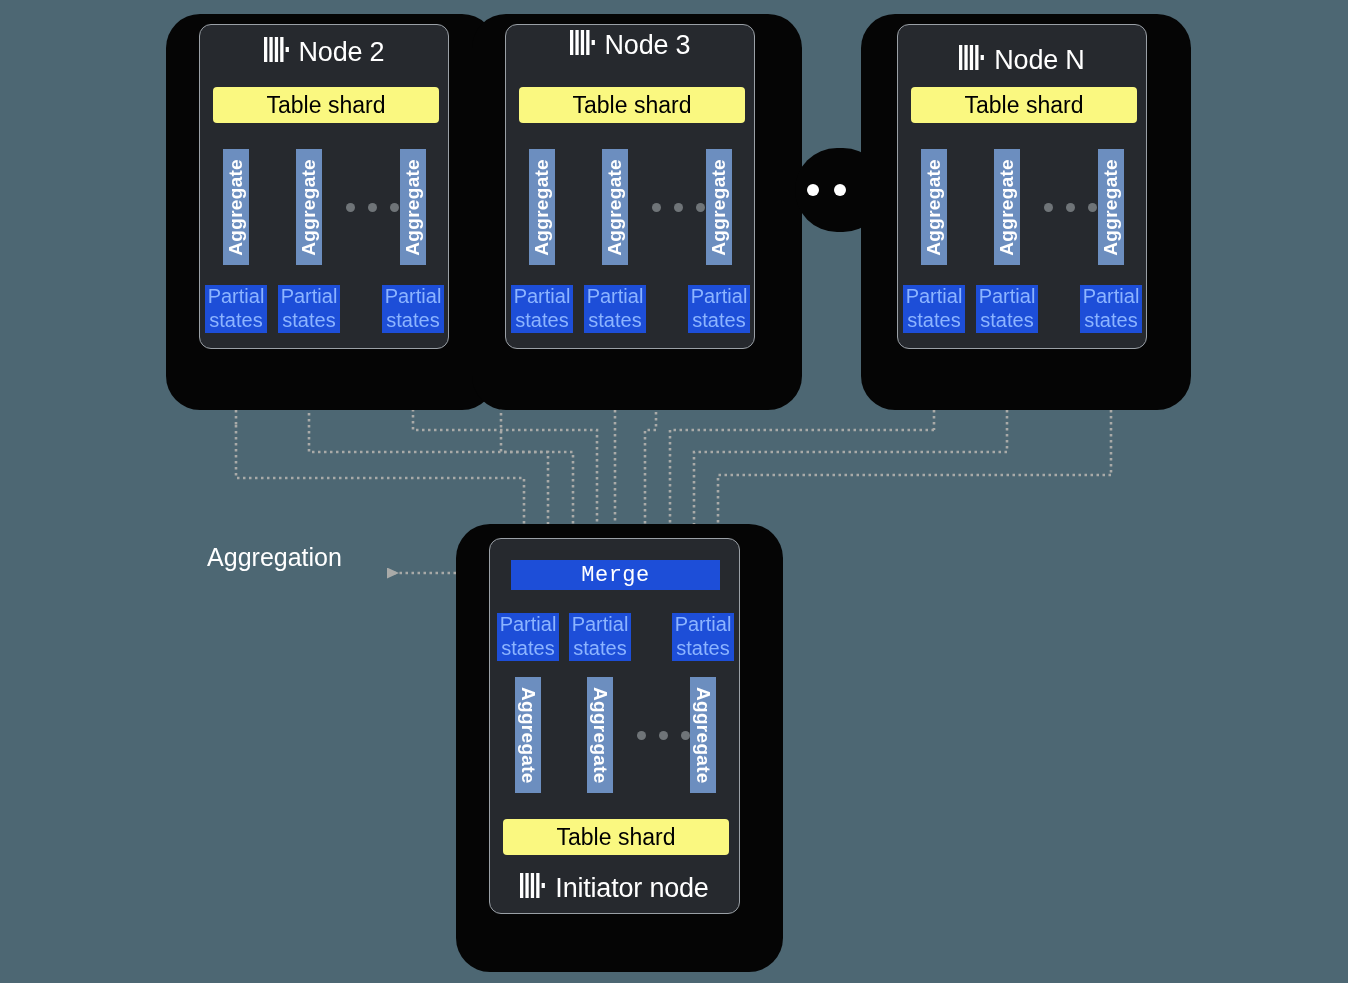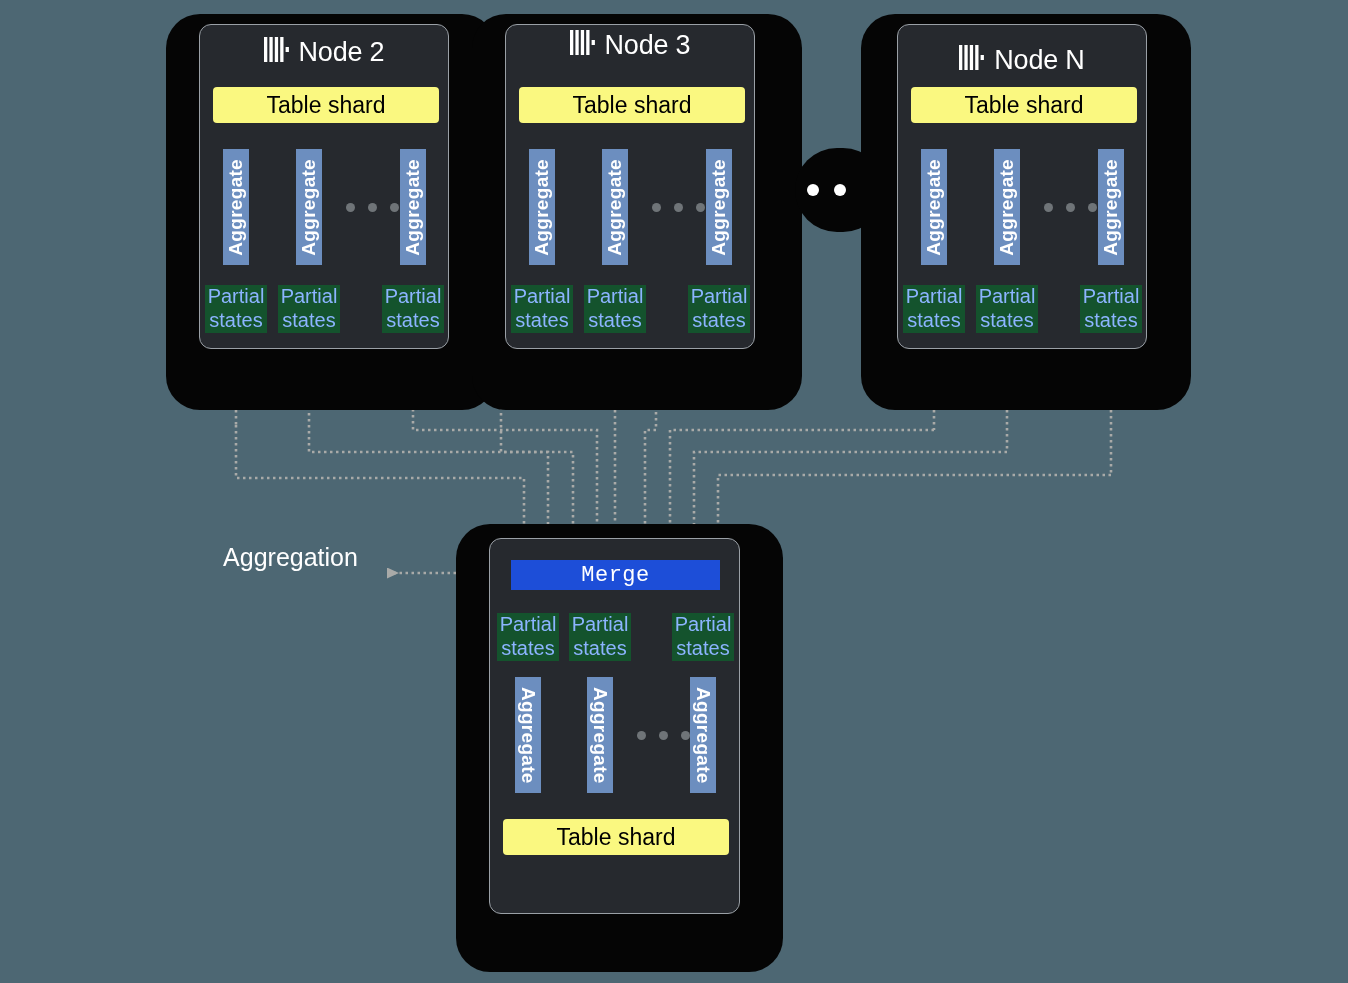--- a/index.html
+++ b/index.html
@@ -73,21 +73,21 @@
     white-space:nowrap;
   }
   .agg.down > span{
     writing-mode:vertical-rl;
     transform:rotate(0deg);
   }
 
   
   .pstates{
     position:absolute;
-    background:#14532d;
+    background:#1d4ed8;
     color:#8cb4ff;
     font-size:20px;
     line-height:1.18;
     text-align:center;
     display:flex;flex-direction:column;align-items:center;justify-content:center;
     box-sizing:border-box;
   }
 
   
   .merge{
@@ -410,19 +410,31 @@
     <div class="dots" style="left:147px;top:192px;">
       <i></i>
         <i></i>
         <i></i>
     </div>
 
     <div class="table-shard" style="left:13px;top:280px;width:226px;height:36px;">
       <span>Table shard</span>
     </div>
 
-  </div>
-
-  <div class="result-label" style="left:198px;top:541px;width:185px;">
+    <div class="node-title" style="top:334px;height:34px;">
+      <span class="ch-logo">
+        <svg width="26" height="25" viewBox="0 0 26 25">
+          <rect x="0" y="0" width="3.3" height="25" fill="#fff"></rect>
+          <rect x="5.4" y="0" width="3.3" height="25" fill="#fff"></rect>
+          <rect x="10.8" y="0" width="3.3" height="25" fill="#fff"></rect>
+          <rect x="16.2" y="0" width="3.3" height="25" fill="#fff"></rect>
+          <rect x="21.6" y="10" width="3.3" height="5" fill="#fff"></rect>
+        </svg>
+      </span>
+      <span>Initiator node</span>
+    </div>
+  </div>
+
+  <div class="result-label" style="left:182px;top:541px;width:185px;">
     <div>Aggregation</div>
   </div>
 
 </div>
 
 </body></html>

